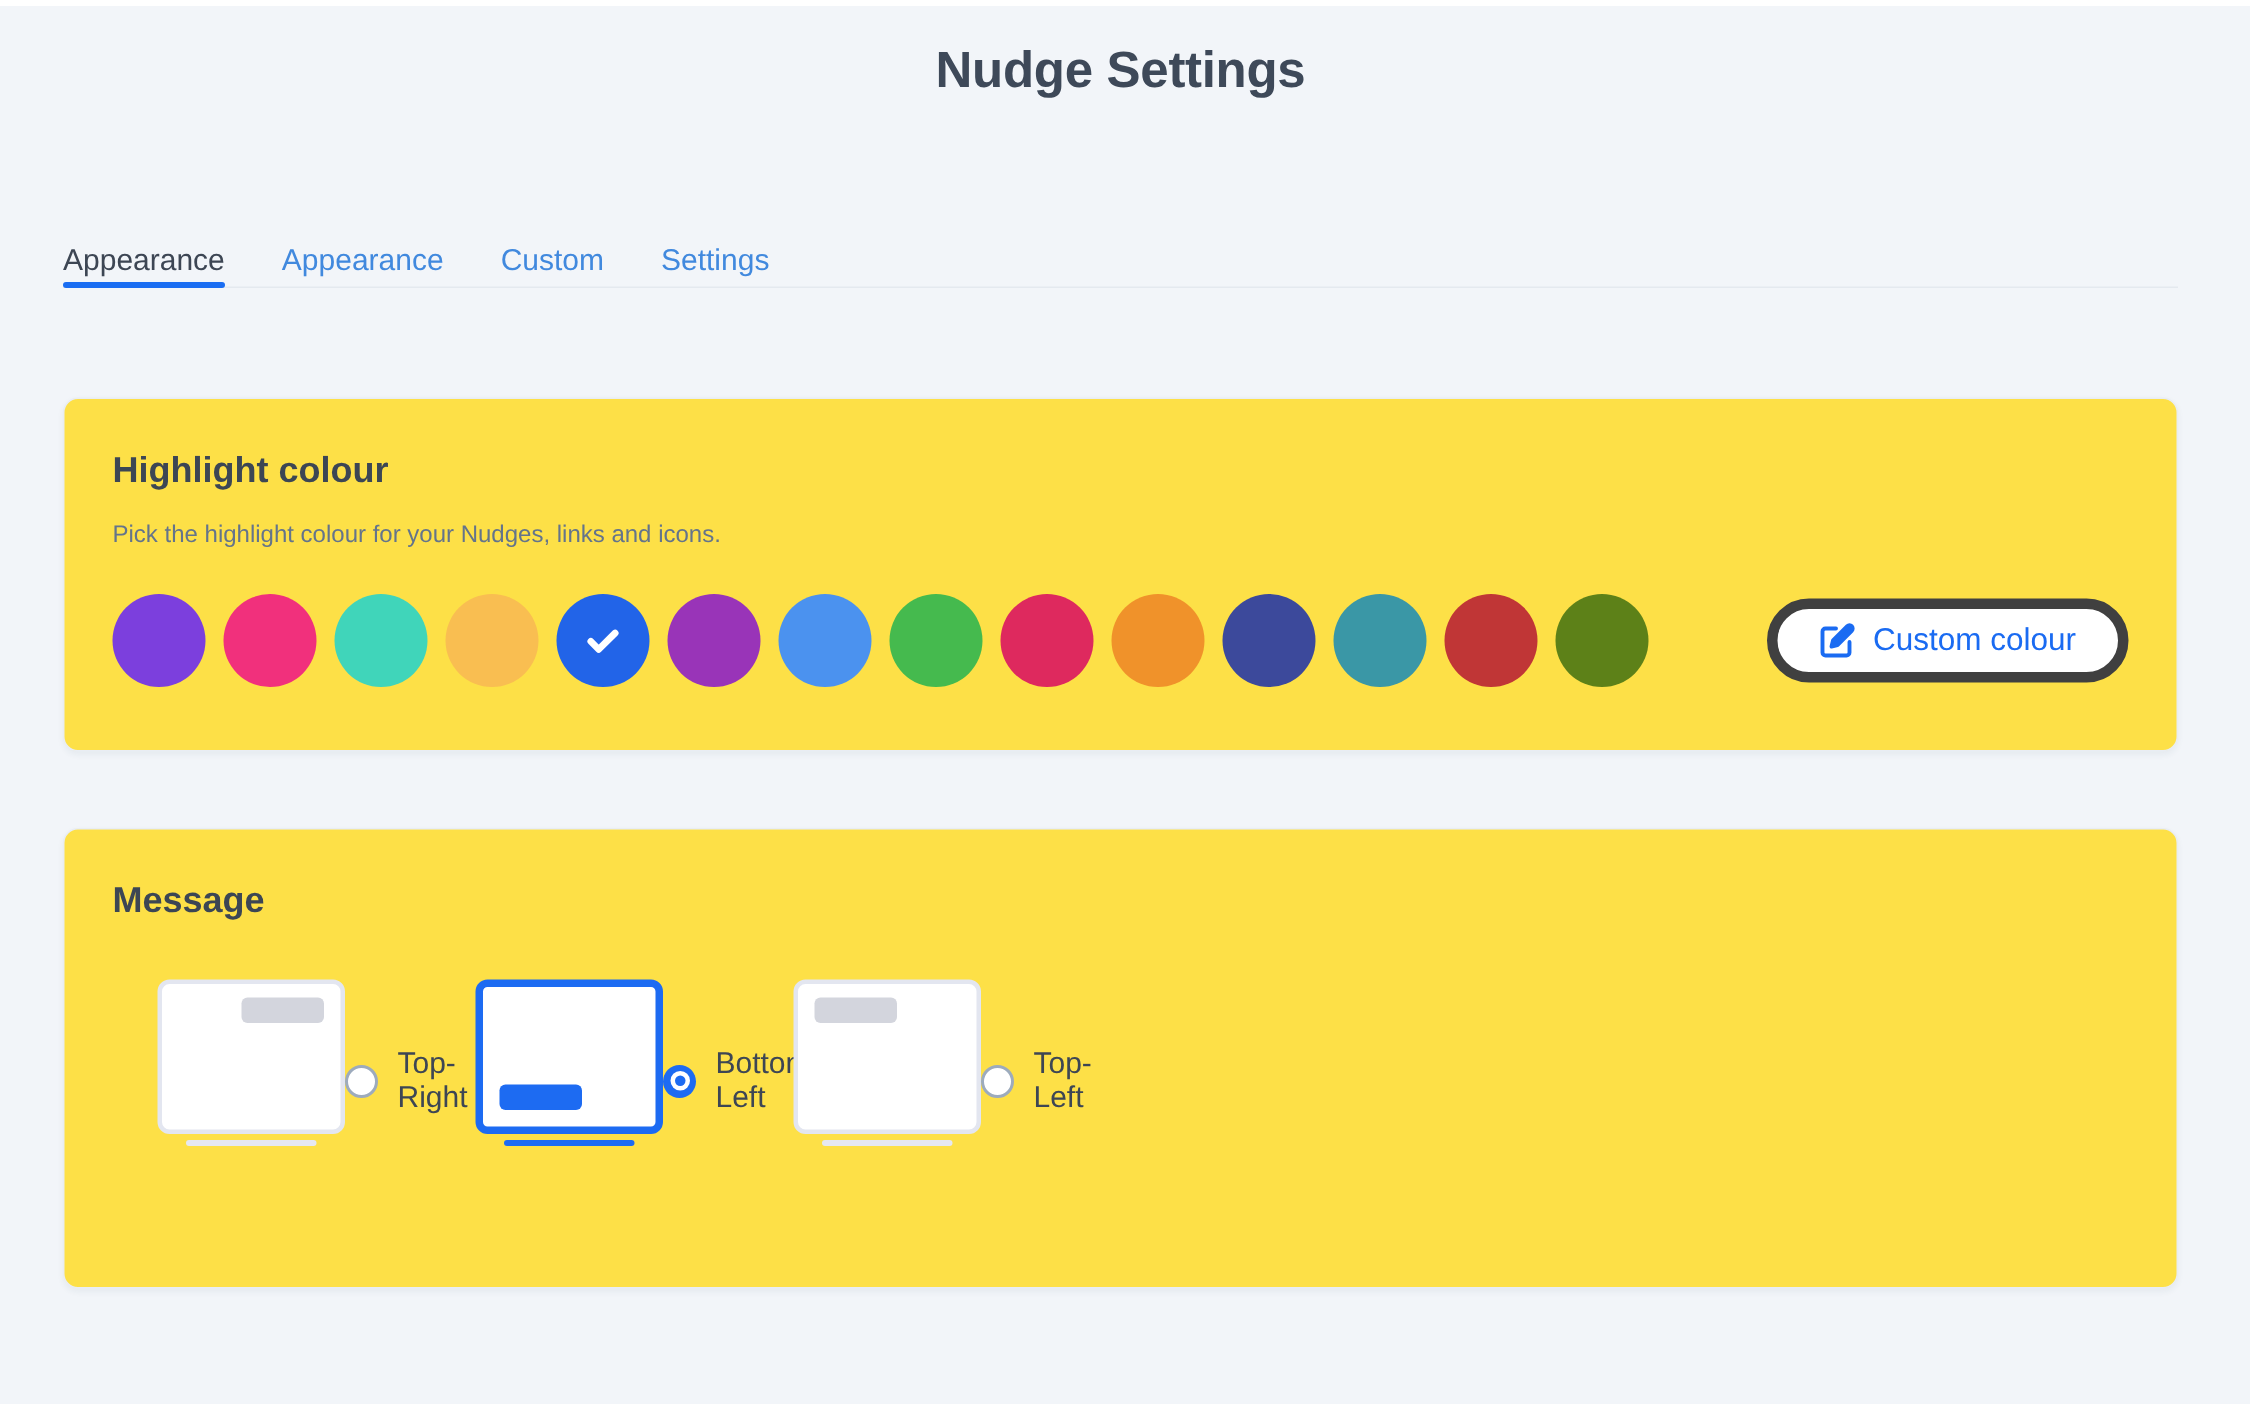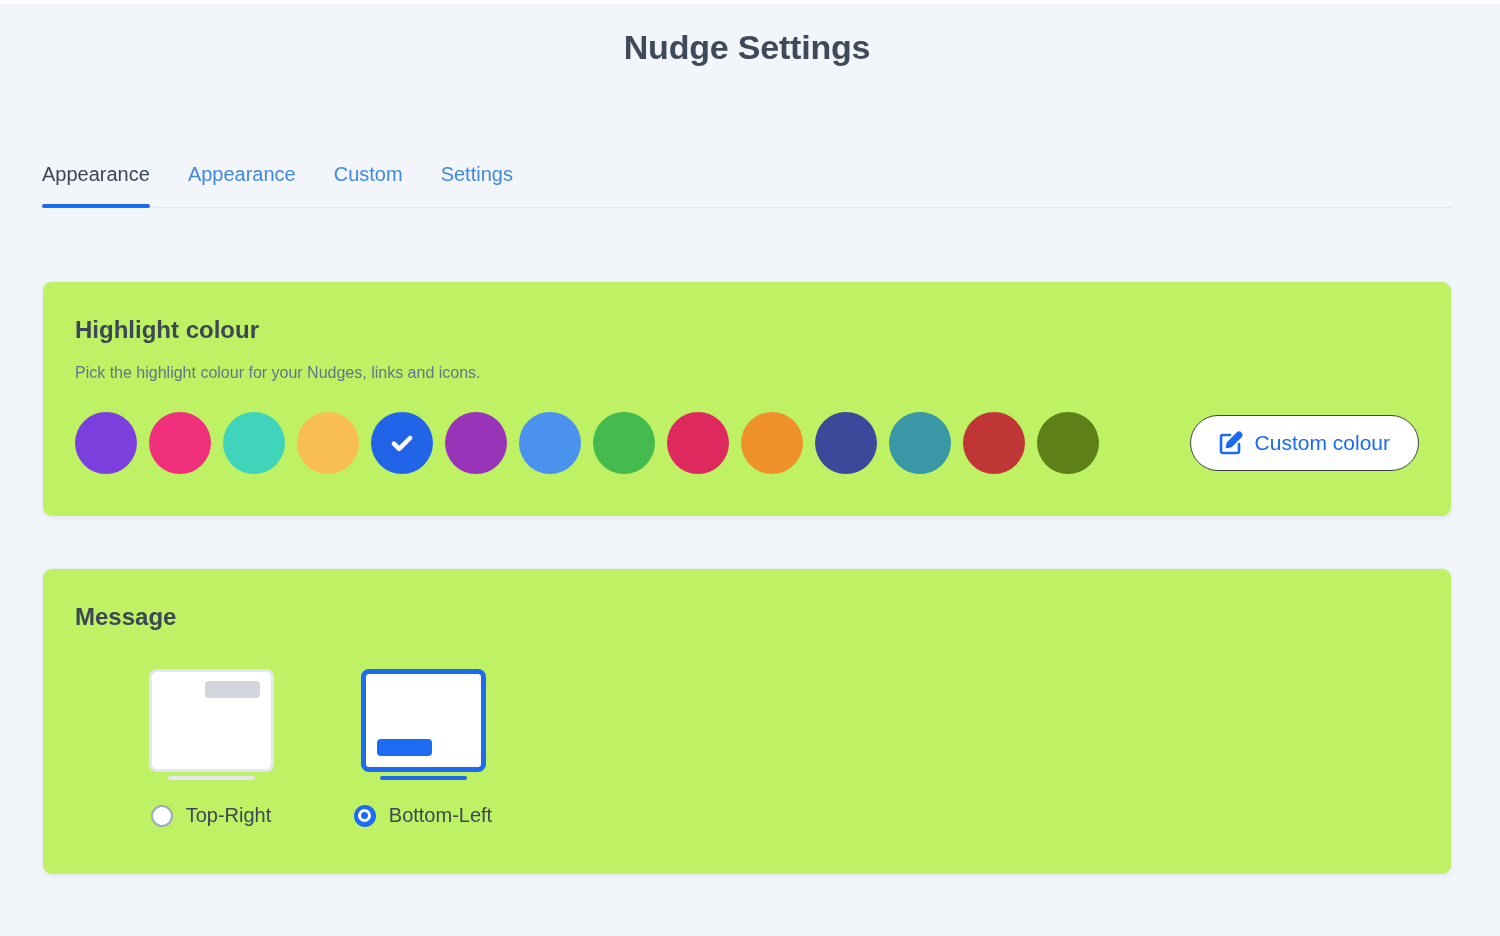--- a/index.html
+++ b/index.html
@@ -25,38 +25,38 @@
 
   
   .tabs {
     display: flex;
     gap: 38px;
     margin-top: 96px;
     border-bottom: 1px solid #e4e9ef;
     font-size: 20px;
   }
   .tab {
-    padding-bottom: 21px;
+    padding-bottom: 5px;
     color: #4189de;
     cursor: pointer;
     position: relative;
   }
   .tab.active { color: #3d4654; }
   .tab.active::after {
     content: "";
     position: absolute;
     left: 0; right: 0; bottom: -1px;
     height: 4px;
     background: #1a6df2;
     border-radius: 2px;
   }
 
   
   .card {
-    background: #bef264;
+    background: #fde047;
     border: 1px solid #e9edf3;
     border-radius: 10px;
     box-shadow: 0 2px 4px rgba(40,60,90,0.06);
   }
   .card-highlight { margin-top: 73px; padding: 34px 32px 42px 32px; }
   .card-position { margin-top: 51px; padding: 34px 32px 52px 32px; height: 307px; }
 
   .section-title {
     font-size: 24px;
     font-weight: 700;
@@ -86,42 +86,42 @@
     justify-content: center;
     padding: 0;
   }
   .swatch svg { display: block; }
 
   
   .custom-btn {
     height: 56px;
     padding: 0 28px;
     background: #ffffff;
-    border: 1px solid #404040;
+    border: 7px solid #404040;
     border-radius: 28px;
     display: flex;
     align-items: center;
     gap: 12px;
     color: #1a6bf2;
     font-family: "Liberation Sans", sans-serif;
     font-size: 21px;
     cursor: pointer;
   }
   .custom-btn .icon { display: flex; }
 
   
   .pos-row {
     display: flex;
     margin-top: 38px;
     margin-left: 30px;
   }
   .pos-option {
     width: 212px;
     display: flex;
-    flex-direction: column;
+    flex-direction: row;
     align-items: center;
     cursor: pointer;
   }
   .monitor { display: flex; flex-direction: column; align-items: center; }
   .screen {
     width: 125px; height: 103px;
     border: 3px solid #e3e6f0;
     border-radius: 8px;
     background: #ffffff;
     position: relative;
@@ -257,16 +257,28 @@
             </div>
             <div class="stand"></div>
           </div>
           <div class="radio-row">
             <span class="radio checked">
               <span class="radio-inner"></span>
             </span>
             <span class="radio-label">Bottom-Left</span>
           </div>
         </div>
+        <div class="pos-option">
+          <div class="monitor">
+            <div class="screen">
+              <span class="pill top-left"></span>
+            </div>
+            <div class="stand"></div>
+          </div>
+          <div class="radio-row">
+            <span class="radio"></span>
+            <span class="radio-label">Top-Left</span>
+          </div>
+        </div>
       </div>
   </section>
 
 </div>
 
 </body></html>

